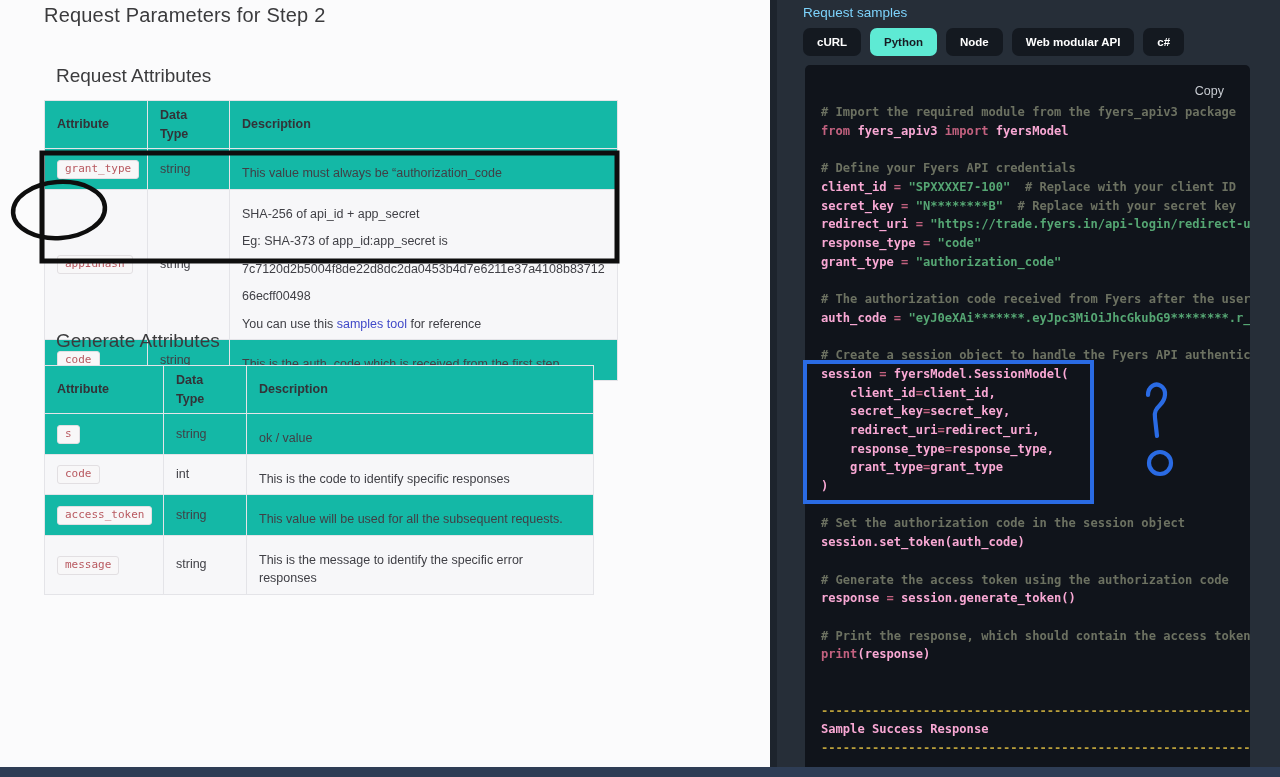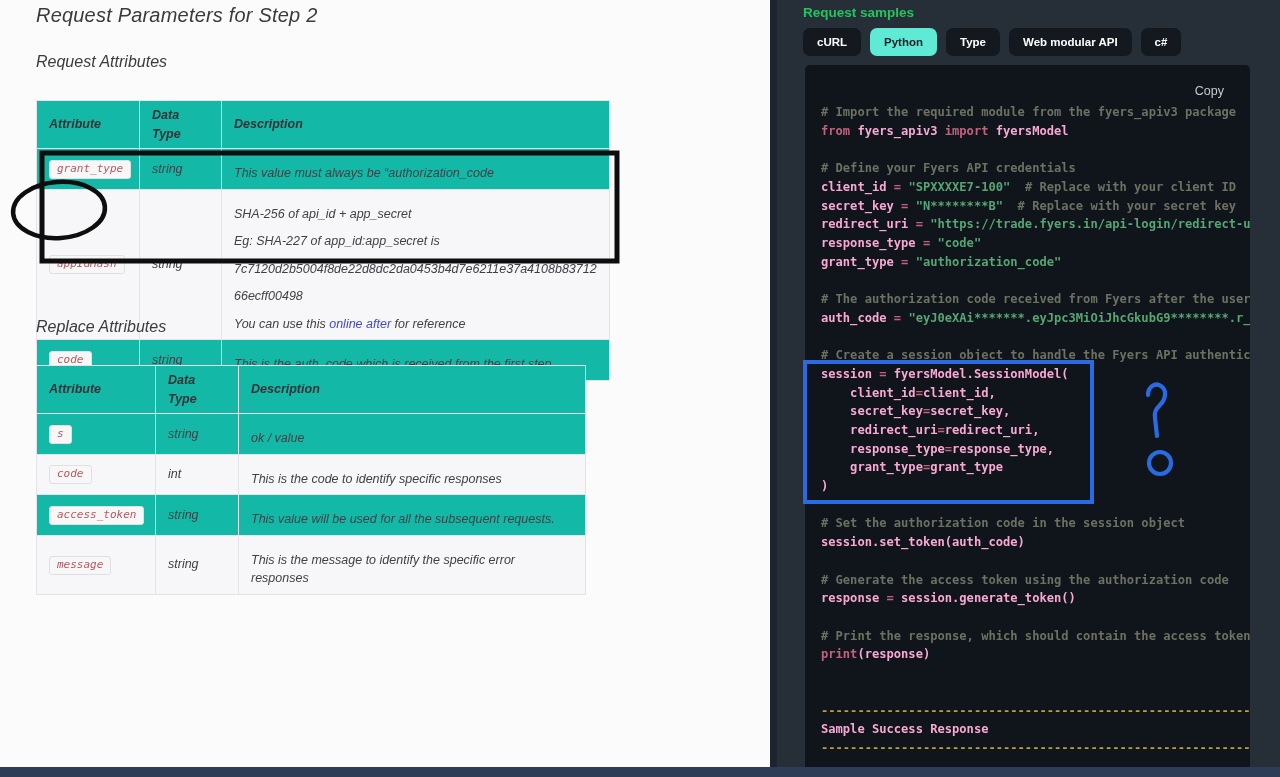--- a/index.html
+++ b/index.html
@@ -1,39 +1,39 @@
 <!DOCTYPE html>
 <html><head>
 <meta charset="utf-8">
 <style>
   html,body{margin:0;padding:0;}
   body{width:1280px;height:777px;overflow:hidden;background:#fbfbfc;font-family:"Liberation Sans",sans-serif;position:relative;}
 
   
-  .left-page{position:absolute;left:8px;top:0;width:718px;height:767px;background:#fbfbfc;overflow:hidden;font-style:italic;}
+  .left-page{position:absolute;left:16px;top:0;width:718px;height:767px;background:#fbfbfc;overflow:hidden;}
   .page-title{position:absolute;left:28px;top:4px;margin:0;font-size:20px;font-weight:400;color:#3b3b3d;letter-spacing:.2px;}
-  .sec-heading{position:absolute;left:28px;margin:0;font-size:16px;font-weight:400;color:#3b3b3d;}
+  .sec-heading{position:absolute;left:28px;margin:12px;font-size:19px;font-weight:400;color:#3b3b3d;}
   .h-req{top:53px;}
   .h-res{top:318px;}
 
   table.attr-table{position:absolute;border-collapse:collapse;table-layout:fixed;background:#14b8a6;font-size:12.5px;color:#404046;}
   .t1{left:28px;top:100px;width:573px;}
   .t2{left:28px;top:365px;width:549px;}
   .attr-table th,.attr-table td{border:1px solid #e4e4e8;text-align:left;vertical-align:middle;padding:6px 12px;line-height:18.5px;}
   .attr-table th{font-weight:700;color:#333338;padding:5px 12px;}
   .attr-table tbody tr:nth-child(even) td{background:#f7f7f9;}
   .t1 col.c1{width:103px}.t1 col.c2{width:82px}.t1 col.c3{width:388px}
   .t2 col.c1{width:119px}.t2 col.c2{width:83px}.t2 col.c3{width:347px}
   .badge{display:inline-block;background:#f8f7f8;border:1px solid #e2dfe2;border-radius:3px;color:#b8585f;font-family:"DejaVu Sans Mono",monospace;font-size:11px;padding:1px 7px 2px;line-height:14px;}
   .desc-line{line-height:18.5px;margin-top:9px;}
   .doclink{color:#4049c8;text-decoration:none;}
 
   
   .panel{position:absolute;left:770px;top:0;width:510px;height:777px;background:#262e38;box-shadow:inset 7px 0 0 #1d242d;}
-  .panel-title{position:absolute;left:33px;top:5px;color:#22c55e;font-size:13.5px;font-weight:700;}
+  .panel-title{position:absolute;left:33px;top:5px;color:#7dd3fc;font-size:13.5px;font-weight:400;}
   .tabs{position:absolute;left:33px;top:28px;display:flex;gap:9px;}
   .tab{background:#141920;color:#fff;font-weight:700;font-size:11.5px;padding:8px 14px;border-radius:7px;border:none;font-family:"Liberation Sans",sans-serif;cursor:pointer;white-space:nowrap;}
   .tab.active{background:#5eead4;color:#171c23;}
   .codeblock{position:absolute;left:35px;top:65px;width:445px;height:768px;background:#10141b;border-radius:5px;overflow:hidden;}
   .copy-btn{position:absolute;top:19px;right:26px;color:#c7cbd1;font-size:12.5px;cursor:pointer;}
   pre.code{margin:0;padding:38px 0 0 16px;font-family:"DejaVu Sans Mono",monospace;font-weight:700;font-size:12.1px;line-height:18.7px;color:#e9ebee;white-space:pre;}
   .tok-c{color:#6c7161}.tok-k{color:#c2617f}.tok-o{color:#c2617f}.tok-s{color:#55a673}.tok-y{color:#b99f3a}.tok-p{color:#f9a8d4}
 
   
   .bottom-bar{position:absolute;left:0;top:767px;width:1280px;height:10px;background:#2e3d55;}
@@ -64,36 +64,36 @@
           <td>string</td>
           <td>
             <div class="desc-line">This value must always be “authorization_code</div>
           </td>
         </tr>
         <tr>
           <td><span class="badge">appIdHash</span></td>
           <td>string</td>
           <td>
             <div class="desc-line">SHA-256 of api_id + app_secret</div>
-            <div class="desc-line">Eg: SHA-227 of app_id:app_secret is</div>
+            <div class="desc-line">Eg: SHA-373 of app_id:app_secret is</div>
             <div class="desc-line">7c7120d2b5004f8de22d8dc2da0453b4d7e6211e37a4108b83712</div>
             <div class="desc-line">66ecff00498</div>
-            <div class="desc-line">You can use this <a class="doclink" href="#">online after</a> for reference</div>
+            <div class="desc-line">You can use this <a class="doclink" href="#">samples tool</a> for reference</div>
           </td>
         </tr>
         <tr>
           <td><span class="badge">code</span></td>
           <td>string</td>
           <td>
             <div class="desc-line">This is the auth_code which is received from the first step</div>
           </td>
         </tr>
       </tbody>
   </table>
-  <h2 class="sec-heading h-res">Replace Attributes</h2>
+  <h2 class="sec-heading h-res">Generate Attributes</h2>
   <table class="attr-table t2">
     <colgroup>
         <col class="c1">
         <col class="c2">
         <col class="c3">
       </colgroup>
     <thead>
         <tr>
           <th>Attribute</th>
           <th>Data Type</th>
@@ -131,21 +131,21 @@
         </tr>
       </tbody>
   </table>
 </div>
 
 <div class="panel">
   <div class="panel-title">Request samples</div>
   <div class="tabs" id="tabs">
       <button class="tab">cURL</button>
       <button class="tab active">Python</button>
-      <button class="tab">Type</button>
+      <button class="tab">Node</button>
       <button class="tab">Web modular API</button>
       <button class="tab">c#</button>
     </div>
   <div class="codeblock">
     <div class="copy-btn">Copy</div>
     <pre class="code" id="code"><div><span class="tok-c"># Import the required module from the fyers_apiv3 package</span></div><div><span class="tok-k">from </span><span class="tok-p">fyers_apiv3 </span><span class="tok-k">import </span><span class="tok-p">fyersModel</span></div><div>&nbsp;</div><div><span class="tok-c"># Define your Fyers API credentials</span></div><div><span class="tok-p">client_id </span><span class="tok-o">= </span><span class="tok-s">"SPXXXXE7-100"</span><span class="tok-p">  </span><span class="tok-c"># Replace with your client ID</span></div><div><span class="tok-p">secret_key </span><span class="tok-o">= </span><span class="tok-s">"N********B"</span><span class="tok-p">  </span><span class="tok-c"># Replace with your secret key</span></div><div><span class="tok-p">redirect_uri </span><span class="tok-o">= </span><span class="tok-s">"https://trade.fyers.in/api-login/redirect-ur</span></div><div><span class="tok-p">response_type </span><span class="tok-o">= </span><span class="tok-s">"code"</span></div><div><span class="tok-p">grant_type </span><span class="tok-o">= </span><span class="tok-s">"authorization_code"</span></div><div>&nbsp;</div><div><span class="tok-c"># The authorization code received from Fyers after the user</span></div><div><span class="tok-p">auth_code </span><span class="tok-o">= </span><span class="tok-s">"eyJ0eXAi*******.eyJpc3MiOiJhcGkubG9********.r_</span></div><div>&nbsp;</div><div><span class="tok-c"># Create a session object to handle the Fyers API authentica</span></div><div><span class="tok-p">session </span><span class="tok-o">= </span><span class="tok-p">fyersModel.SessionModel(</span></div><div><span class="tok-p">    client_id</span><span class="tok-o">=</span><span class="tok-p">client_id,</span></div><div><span class="tok-p">    secret_key</span><span class="tok-o">=</span><span class="tok-p">secret_key,</span></div><div><span class="tok-p">    redirect_uri</span><span class="tok-o">=</span><span class="tok-p">redirect_uri,</span></div><div><span class="tok-p">    response_type</span><span class="tok-o">=</span><span class="tok-p">response_type,</span></div><div><span class="tok-p">    grant_type</span><span class="tok-o">=</span><span class="tok-p">grant_type</span></div><div><span class="tok-p">)</span></div><div>&nbsp;</div><div><span class="tok-c"># Set the authorization code in the session object</span></div><div><span class="tok-p">session.set_token(auth_code)</span></div><div>&nbsp;</div><div><span class="tok-c"># Generate the access token using the authorization code</span></div><div><span class="tok-p">response </span><span class="tok-o">= </span><span class="tok-p">session.generate_token()</span></div><div>&nbsp;</div><div><span class="tok-c"># Print the response, which should contain the access token</span></div><div><span class="tok-k">print</span><span class="tok-p">(response)</span></div><div>&nbsp;</div><div>&nbsp;</div><div><span class="tok-y">--------------------------------------------------------------------------------</span></div><div><span class="tok-p">Sample Success Response</span></div><div><span class="tok-y">--------------------------------------------------------------------------------</span></div></pre>
   </div>
 </div>
 
 <div class="bottom-bar"></div>

